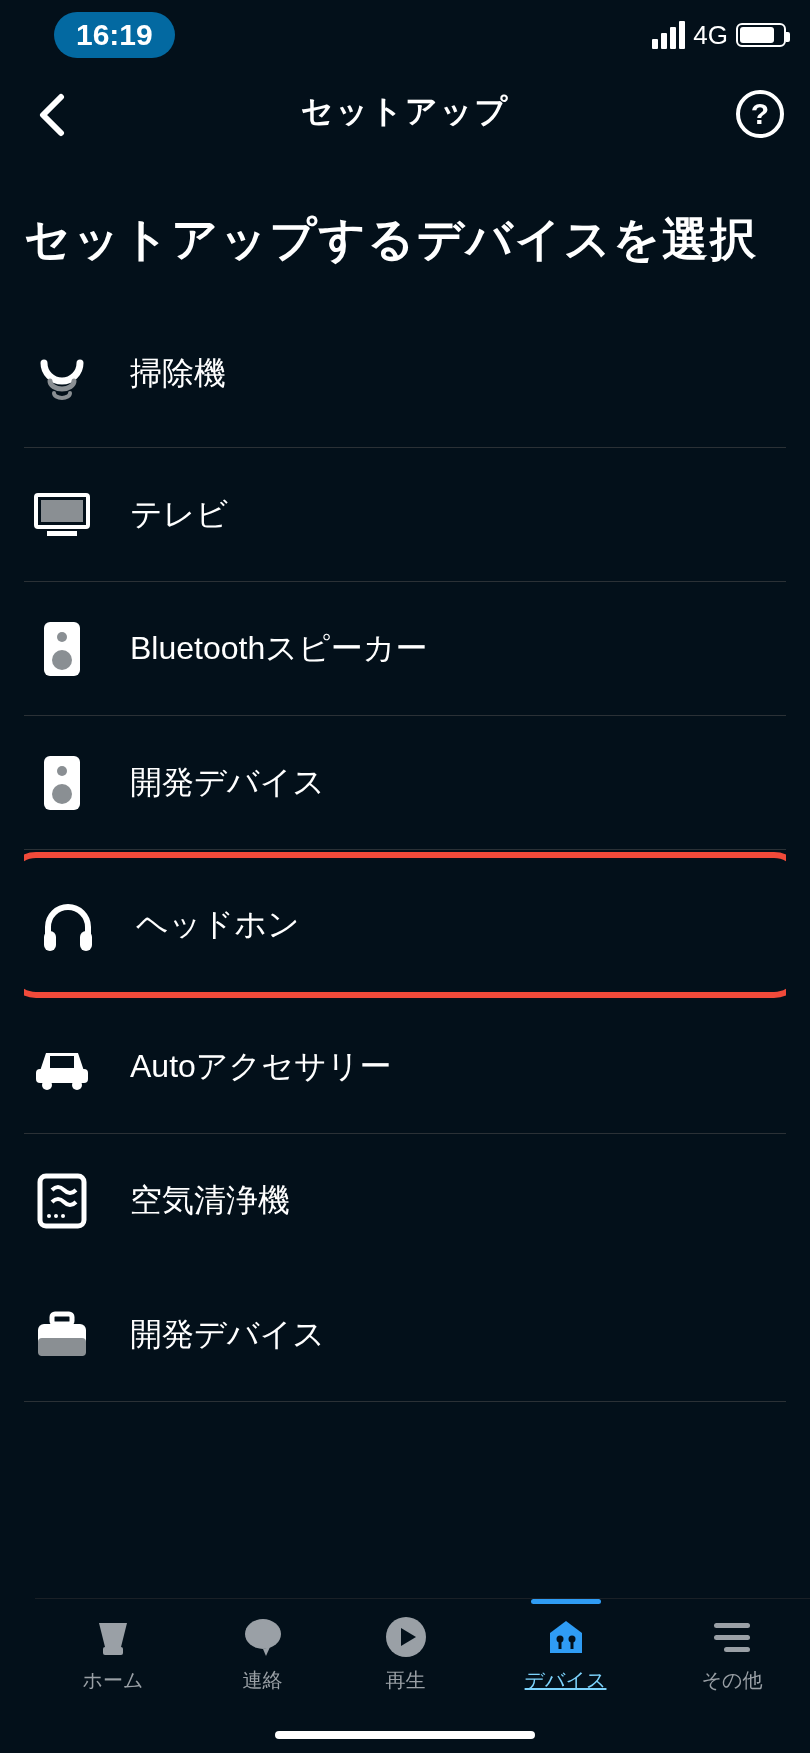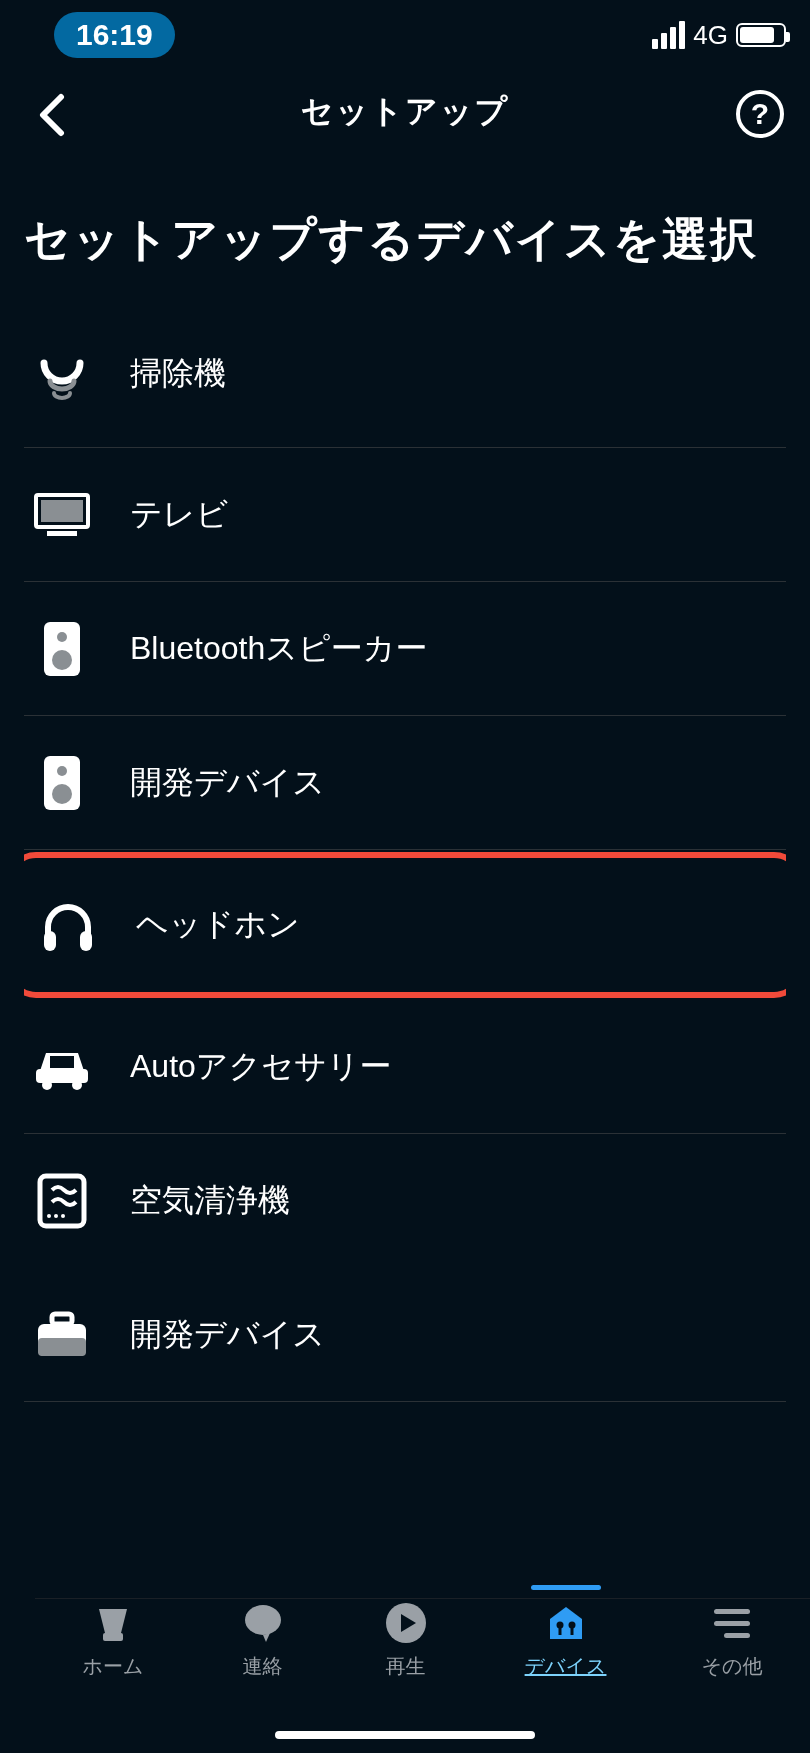--- a/index.html
+++ b/index.html
@@ -118,20 +118,21 @@
 
   
   .tab-bar {
     position: absolute;
     bottom: 0; left: 0; right: 0;
     height: 155px;
     border-top: 1px solid #1a2026;
     display: flex;
     justify-content: space-around;
     align-items: flex-start;
+    padding-top: 14px;
     background: #03101a;
     margin-left: 35px;
   }
   .tab-item {
     display:flex; flex-direction:column; align-items:center; gap:6px;
     color:#9aa0a6; position: relative;
   }
   .tab-item.active { color:#7dd3fc;text-decoration:underline; }
   .tab-item.active::before {
     content:""; position:absolute; top:-14px; width:70px; height:5px;

